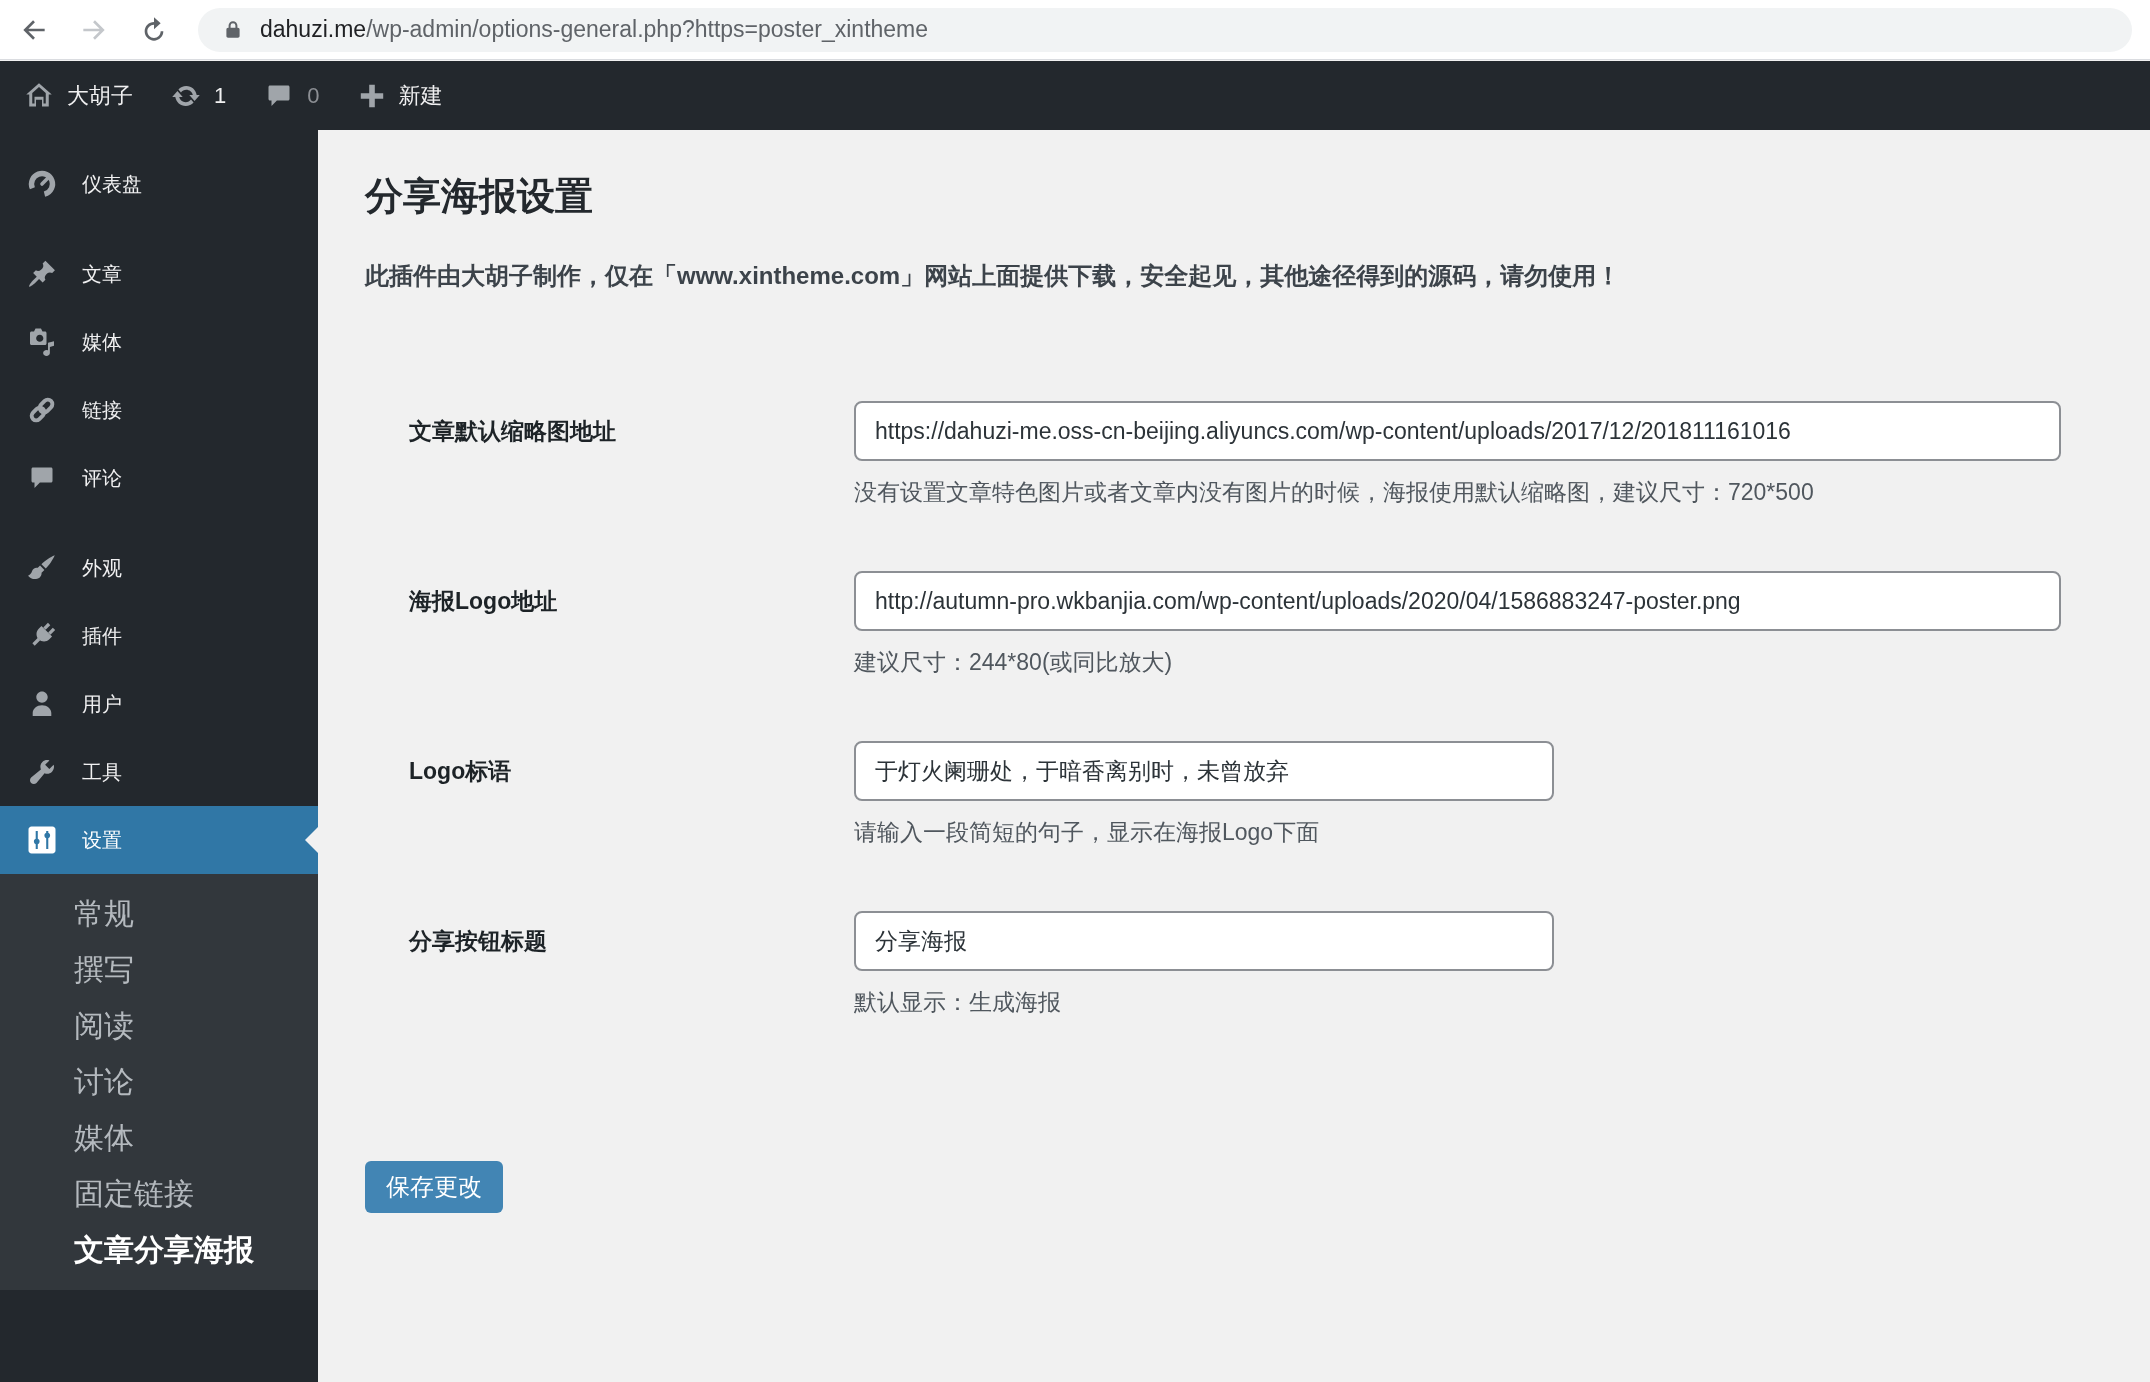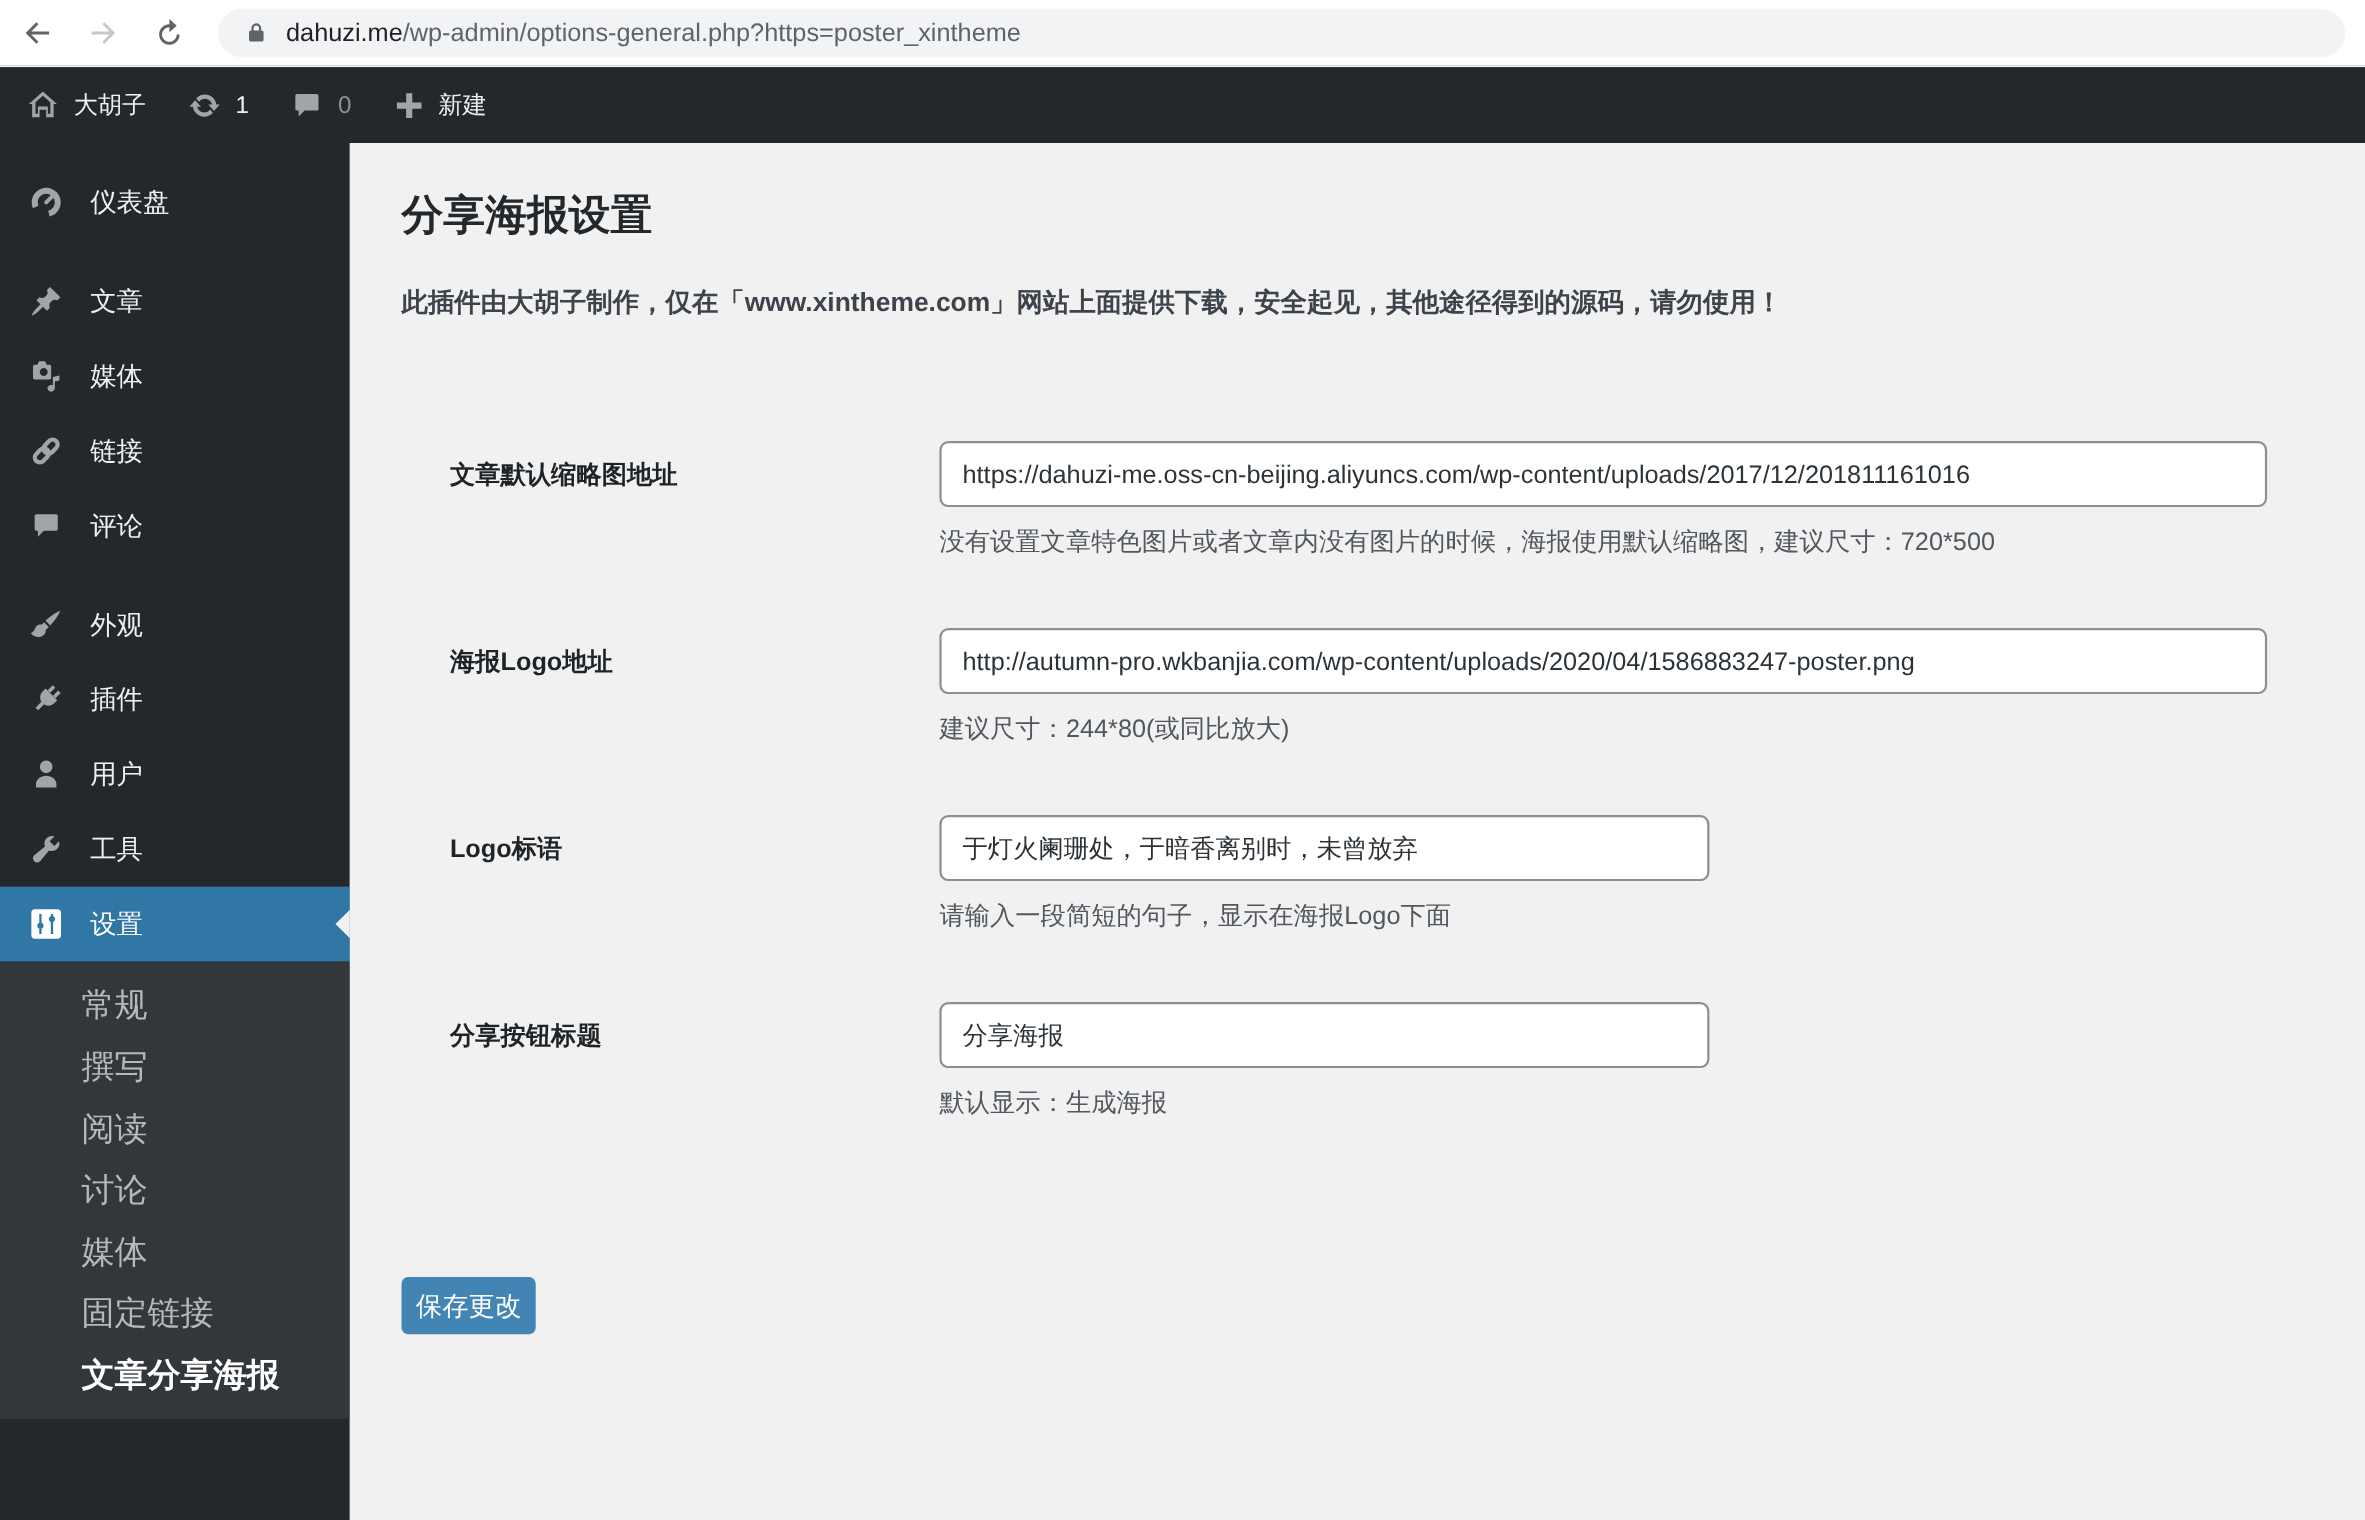--- a/index.html
+++ b/index.html
@@ -44,21 +44,21 @@
 
   
   .sidebar{
     position:absolute;left:0;top:130px;width:318px;height:1252px;
     background:#23282d;color:#f0f0f1;
   }
   .menu{padding-top:20px;}
   .menu-sep{height:22px;}
   .menu-item{
     position:relative;height:68px;display:flex;align-items:center;
-    padding-left:27px;gap:25px;font-size:24px;cursor:pointer;
+    padding-left:27px;gap:25px;font-size:20px;cursor:pointer;
   }
   .menu-item .mi-icon{color:#a0a5aa;flex:0 0 auto;}
   .menu-item.active{background:#3077a6;color:#ffffff;}
   .menu-item.active .mi-icon{color:#ffffff;}
   .active-arrow{
     position:absolute;right:0;top:50%;transform:translateY(-50%);
     width:0;height:0;border-top:13px solid transparent;border-bottom:13px solid transparent;
     border-right:13px solid #f1f1f1;
   }
   .submenu{background:#32373c;padding:12px 0;}
@@ -89,21 +89,21 @@
   .text-input{
     display:block;height:60px;box-sizing:border-box;
     border:2px solid #8c8f94;border-radius:8px;background:#fff;
     font-size:23px;color:#2c3338;padding:0 19px;outline:none;
     font-family:"Liberation Sans","DejaVu Sans",sans-serif;
   }
   .input-wide{width:1207px;}
   .input-short{width:700px;}
   .help-text{margin-top:16px;font-size:23px;line-height:30px;color:#50575e;}
   .save-button{
-    margin-top:80px;width:122px;height:52px;border:none;border-radius:6px;
+    margin-top:80px;width:138px;height:52px;border:none;border-radius:6px;
     background:#4285b4;color:#ffffff;font-size:24px;cursor:pointer;
     font-family:"Liberation Sans","DejaVu Sans",sans-serif;
   }
 </style>
 </head>
 <body>
 
 <div class="browser-bar">
   <svg class="ico nav-btn nav-back" viewBox="0 0 24 24" fill="currentColor">
       <path d="M20 11H7.8l4.9-4.9L11.3 4.7 4 12l7.3 7.3 1.4-1.4L7.8 13H20z"></path>

